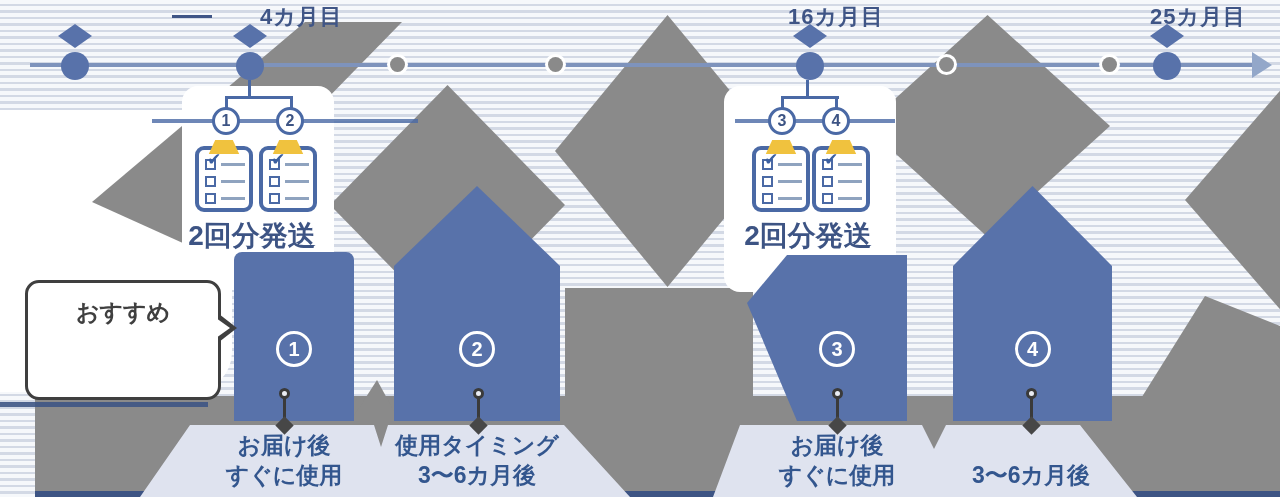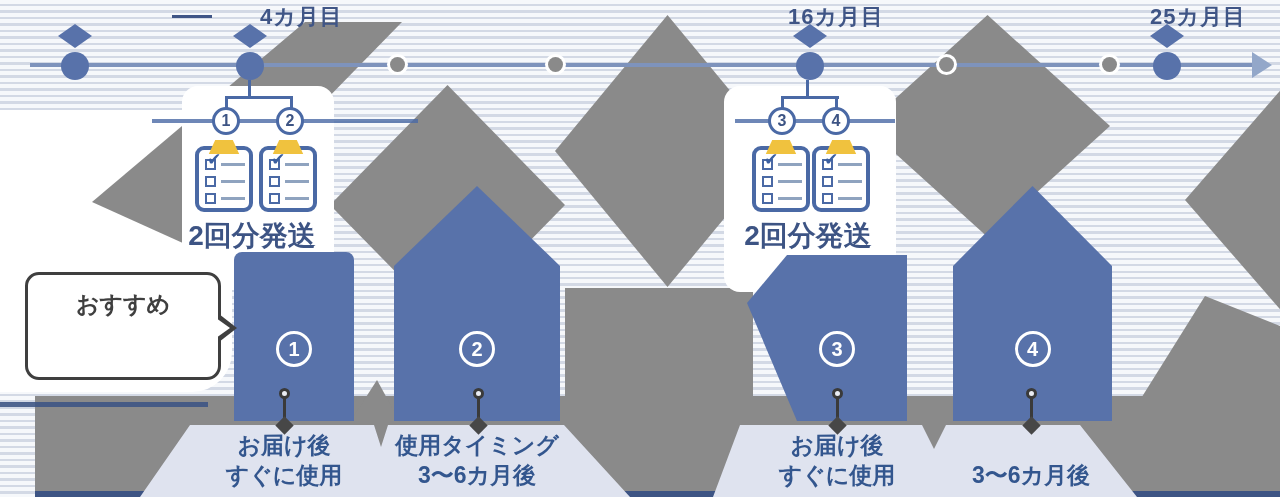--- a/index.html
+++ b/index.html
@@ -43,21 +43,21 @@
   .block-num{position:absolute;width:36px;height:36px;border:3px solid #fff;border-radius:50%;
     color:#fff;font-size:20px;font-weight:700;line-height:30px;text-align:center;left:50%;transform:translateX(-50%);}
   
   .conn-dot{position:absolute;top:388px;width:11px;height:11px;border-radius:50%;border:3px solid #3a3a3a;background:#e9ecf3;}
   .conn-line{position:absolute;top:397px;width:3px;height:26px;background:#3a3a3a;}
   .conn-diamond{position:absolute;top:419px;width:13px;height:13px;background:#474747;transform:rotate(45deg);}
   
   .note-group{position:absolute;top:425px;height:72px;background:#dfe3ef;}
   .note{position:absolute;top:431px;width:230px;text-align:center;font-size:23px;font-weight:700;line-height:1.3;color:#33568e;}
   
-  .callout{position:absolute;left:25px;top:272px;width:196px;height:108px;background:#fff;border:3px solid #3f3f3f;
+  .callout{position:absolute;left:25px;top:280px;width:196px;height:120px;background:#fff;border:3px solid #3f3f3f;
     border-radius:14px;text-align:center;padding-top:13px;font-size:23px;font-weight:600;line-height:1.45;color:#3f3f3f;}
   .callout-tip-outer{position:absolute;left:219px;top:314px;width:0;height:0;
     border-top:14px solid transparent;border-bottom:14px solid transparent;border-left:18px solid #3f3f3f;}
   .callout-tip-inner{position:absolute;left:216px;top:318px;width:0;height:0;
     border-top:10px solid transparent;border-bottom:10px solid transparent;border-left:14px solid #fff;}
 </style>
 </head>
 <body>
 
 <div id="stage">

